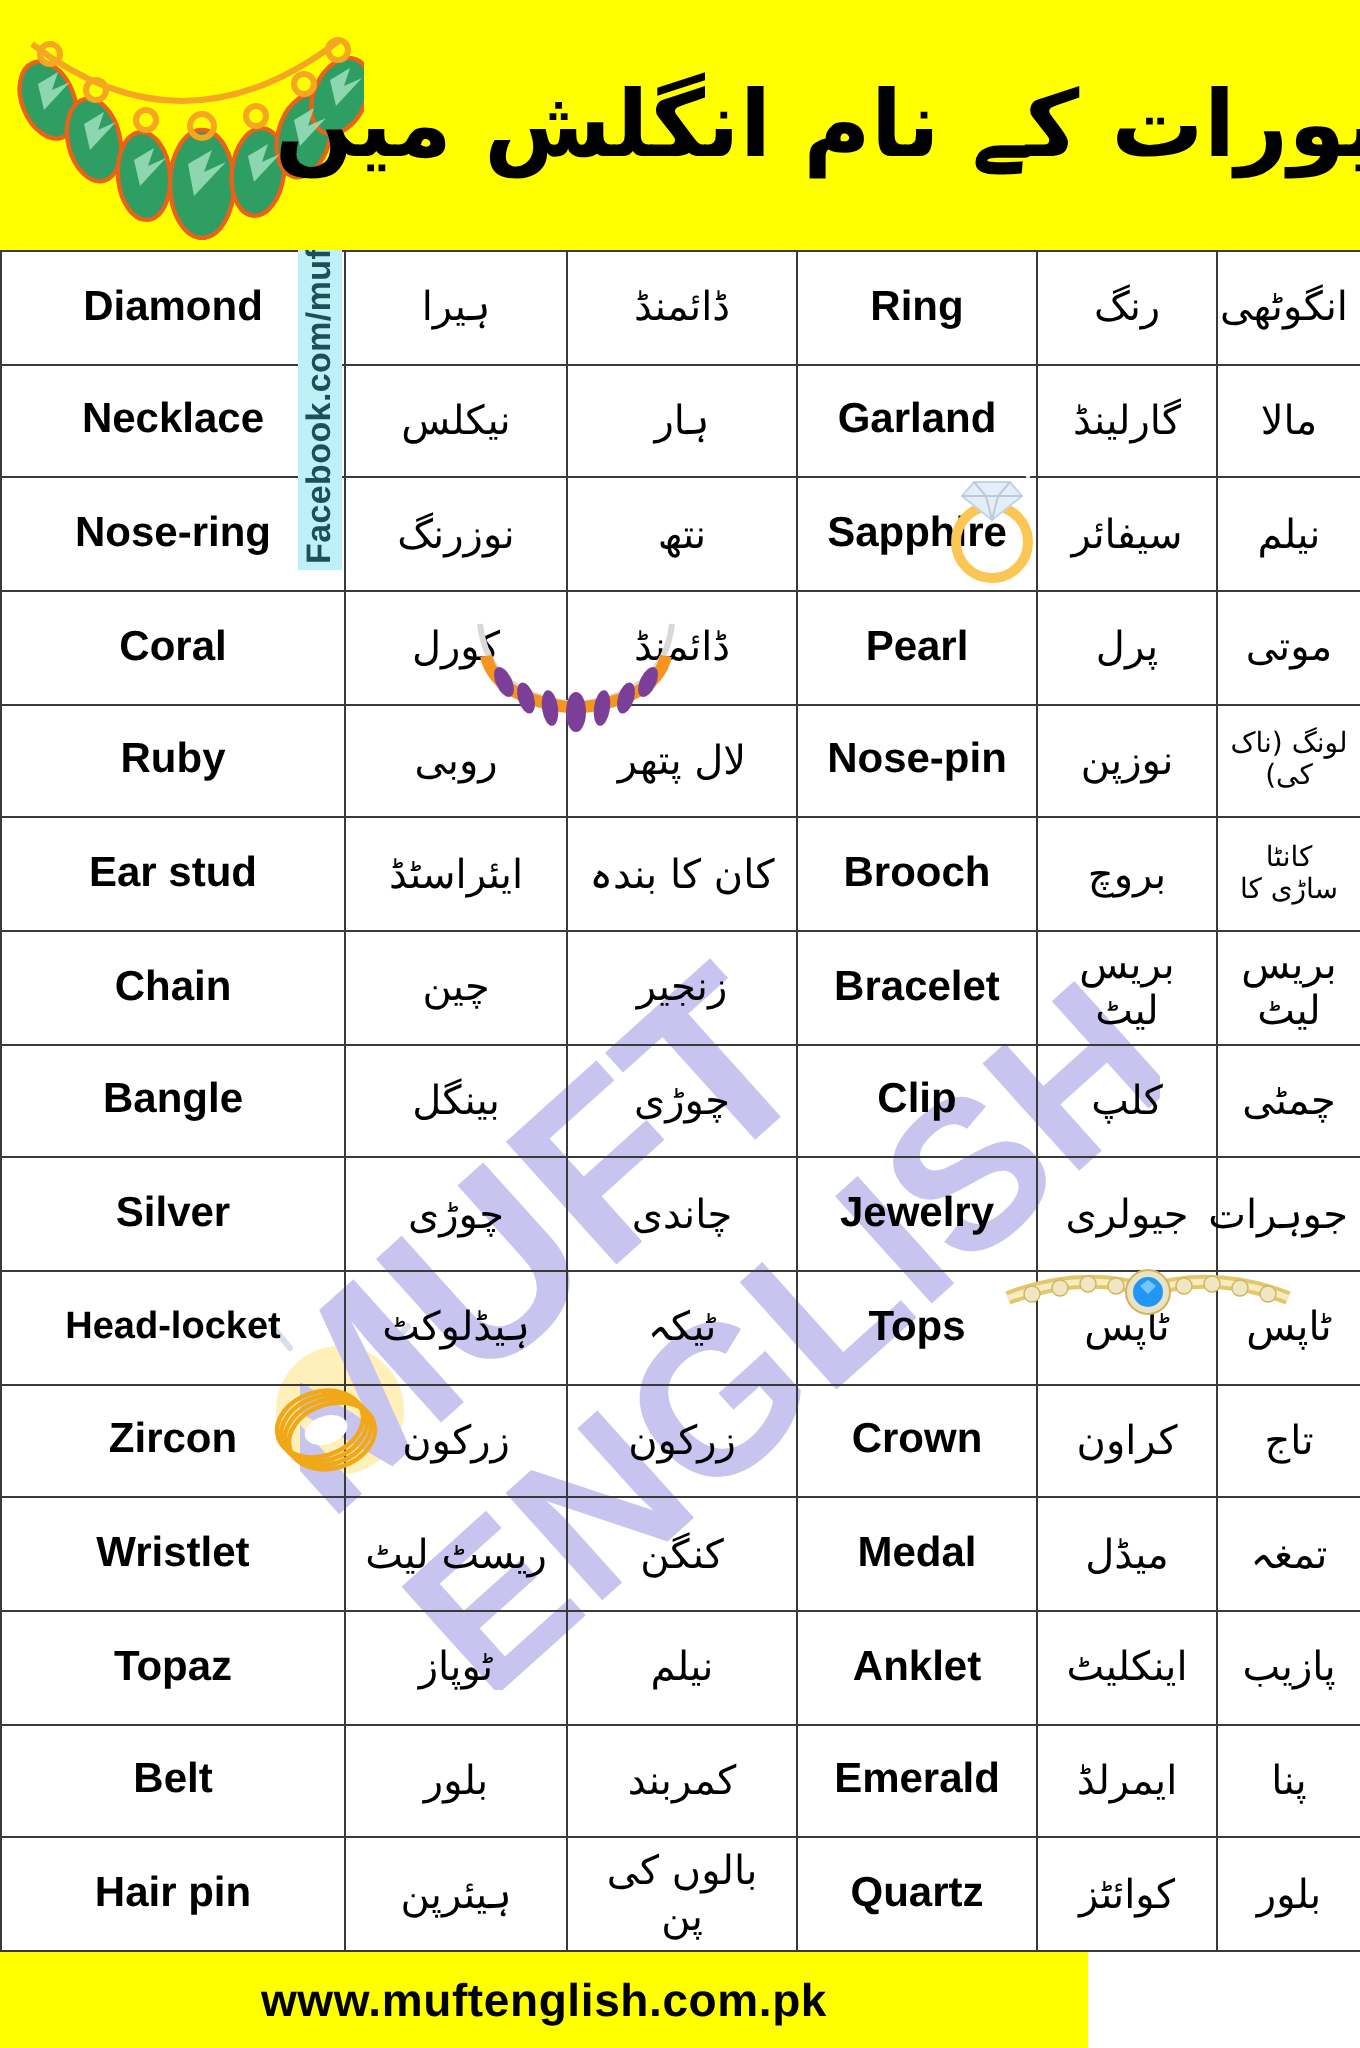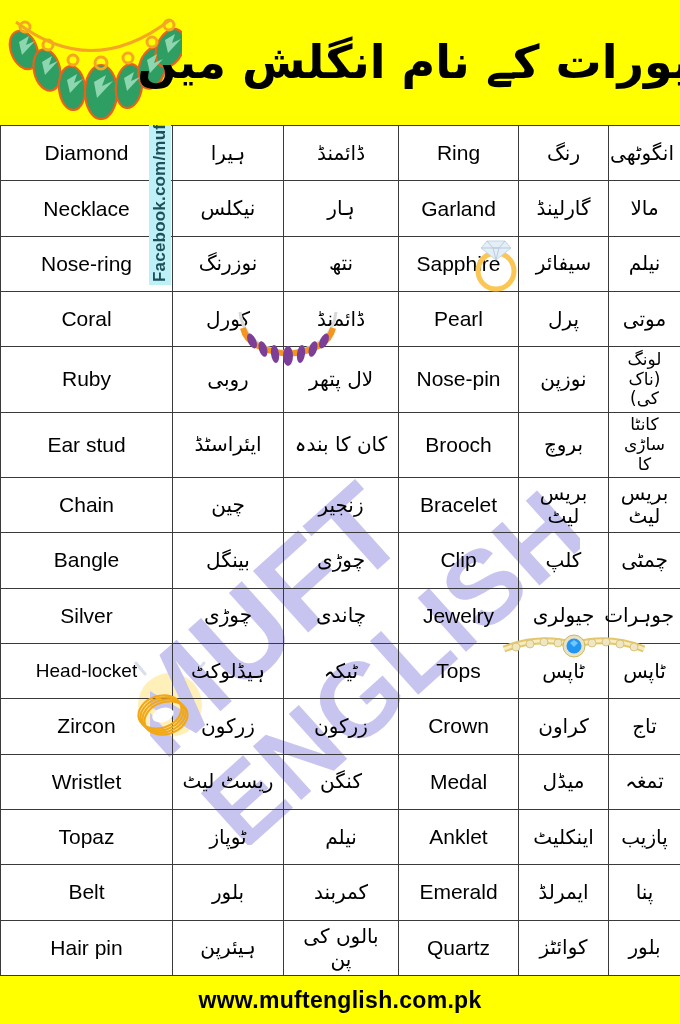--- a/index.html
+++ b/index.html
@@ -48,21 +48,21 @@
     font-weight: bold;
     font-family: "DejaVu Sans", sans-serif;
     letter-spacing: -1px;
     white-space: nowrap;
   }
 
   
   #footer {
     position: absolute;
     left: 0; bottom: 0;
-    width: 680px; height: 48px;
+    width: 544px; height: 48px;
     background: #ffff00;
     display: flex;
     align-items: center;
     justify-content: center;
   }
   #footer-url {
     color: #000000;
     font-size: 23px;
     font-weight: bold;
     font-family: "Liberation Sans", sans-serif;
@@ -88,34 +88,34 @@
   table.vocab td {
     border: 1px solid #3a3a3a;
     padding: 0 6px;
     vertical-align: middle;
     background: transparent;
     height: 50.6px;
   }
   td.en {
     text-align: center;
     font-size: 21px;
-    font-weight: normal;
+    font-weight: bold;
     color: #000000;
     font-family: "Liberation Sans", sans-serif;
   }
   td.en.small { font-size: 19px; }
   td.ur {
     text-align: center;
     direction: rtl;
     font-size: 20px;
     color: #000000;
     font-family: "DejaVu Sans", sans-serif;
     line-height: 1.15;
   }
-  td.ur.two { font-size: 17px; }
+  td.ur.two { font-size: 14px; }
 
   
   col.c1 { width: 172px; }
   col.c2 { width: 111px; }
   col.c3 { width: 115px; }
   col.c4 { width: 120px; }
   col.c5 { width: 90px; }
   col.c6 { width: 72px; }
 
   

